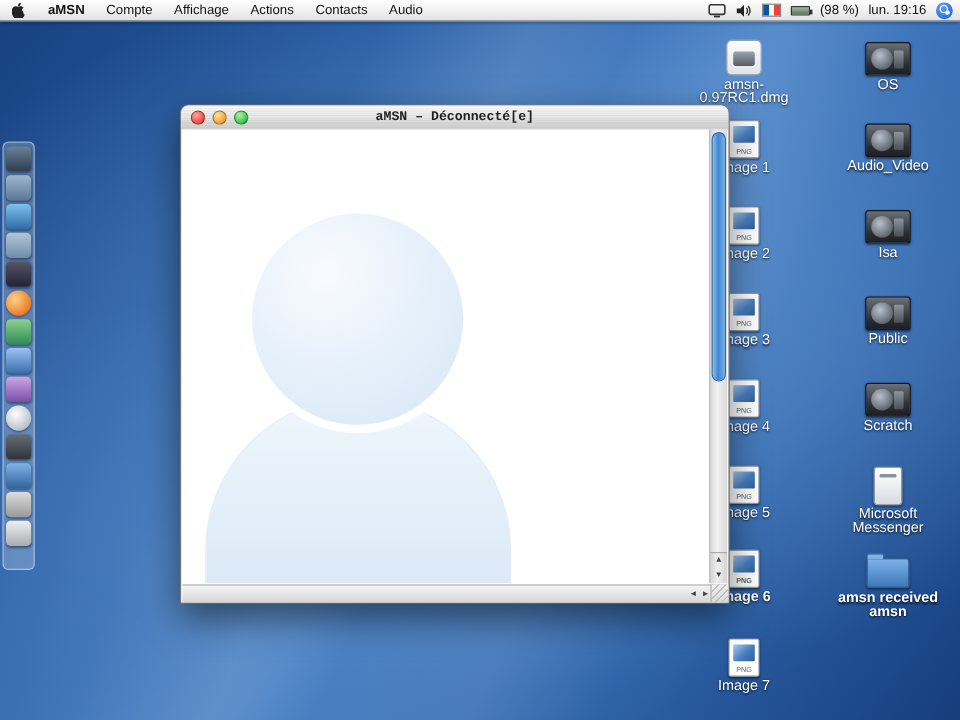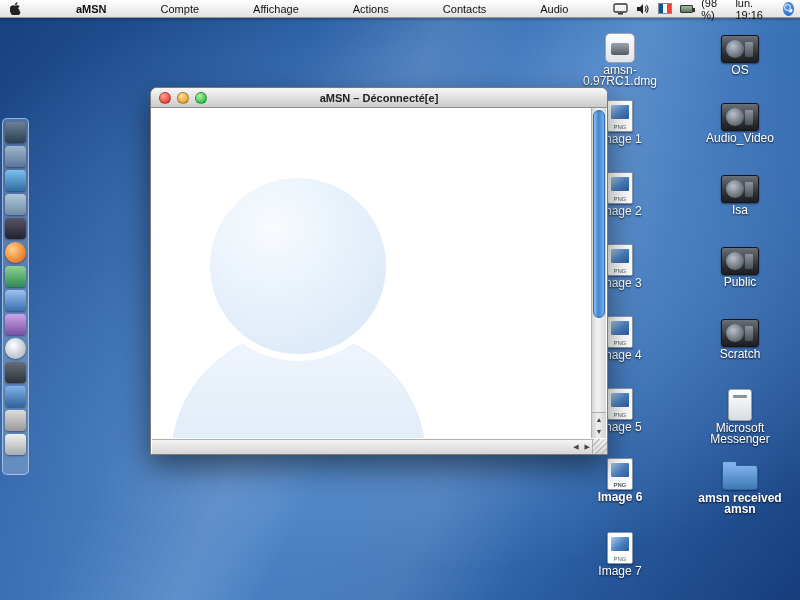--- a/index.html
+++ b/index.html
@@ -20,21 +20,21 @@
     pointer-events:none;
   }
 
   
   .menubar {
     position:absolute; left:0; top:0; width:800px; height:18px;
     background:linear-gradient(#ffffff,#e2e2e2);
     border-bottom:1px solid #9a9a9a;
     box-shadow:0 1px 3px rgba(0,0,0,.35);
     display:flex; align-items:center;
-    font-size:11px; color:#111; z-index:50;gap:36px;
+    font-size:11px; color:#111; z-index:50;
   }
   .apple-menu { padding:0 10px; display:flex; align-items:center; }
   .menu-item { padding:0 9px; height:18px; line-height:18px; }
   .menu-item.appname { font-weight:bold; }
   .menubar-right { margin-left:auto; display:flex; align-items:center; gap:8px; padding-right:6px; }
   .mb-icon { display:flex; align-items:center; }
   .flag { width:16px; height:11px; border:1px solid #888;
     background:linear-gradient(to right,#0055A4 0 33%,#ffffff 33% 66%,#EF4135 66% 100%); }
   .battery-shape { width:16px; height:8px; border:1px solid #333; border-radius:1px; position:relative; background:linear-gradient(#9fb89f,#5d7a5d); }
   .battery-shape::after { content:""; position:absolute; right:-3px; top:2px; width:2px; height:4px; background:#333; }
@@ -61,24 +61,25 @@
   .dock-icon:nth-child(8){background:linear-gradient(#9cc2f0,#3a6fb0);}
   .dock-icon:nth-child(9){background:linear-gradient(#caa6e8,#7b4fa6);}
   .dock-icon:nth-child(10){background:radial-gradient(circle at 40% 35%,#ffffff,#b5bec7 75%);border-radius:50%;}
   .dock-icon:nth-child(11){background:linear-gradient(#666d75,#2e3339);}
   .dock-icon:nth-child(12){background:linear-gradient(#7fb3e8,#31639c);}
   .dock-icon:nth-child(13){background:linear-gradient(#dddddd,#999999);}
   .dock-icon:nth-child(14){background:linear-gradient(#f0f0f0,#a8acb0);}
 
   
   .window {
-    position:absolute; left:150px; top:87px; width:458px; height:368px;
+    position:absolute; left:150px; top:87px; width:458px; height:416px;
     background:#ffffff; border:1px solid #7a7a7a; border-radius:7px 7px 0 0;
     box-shadow:0 12px 30px rgba(0,0,0,.5);
     z-index:20;
+    font-family:Liberation Mono, monospace;
   }
   .titlebar {
     height:20px; border-radius:6px 6px 0 0;
     background:
       repeating-linear-gradient(0deg, rgba(0,0,0,.035) 0 1px, transparent 1px 2px),
       linear-gradient(#fcfcfc,#cfcfcf);
     border-bottom:1px solid #8f8f8f;
     display:flex; align-items:center; position:relative;
   }
   .traffic { display:flex; align-items:center; padding-left:8px; gap:6px; }

